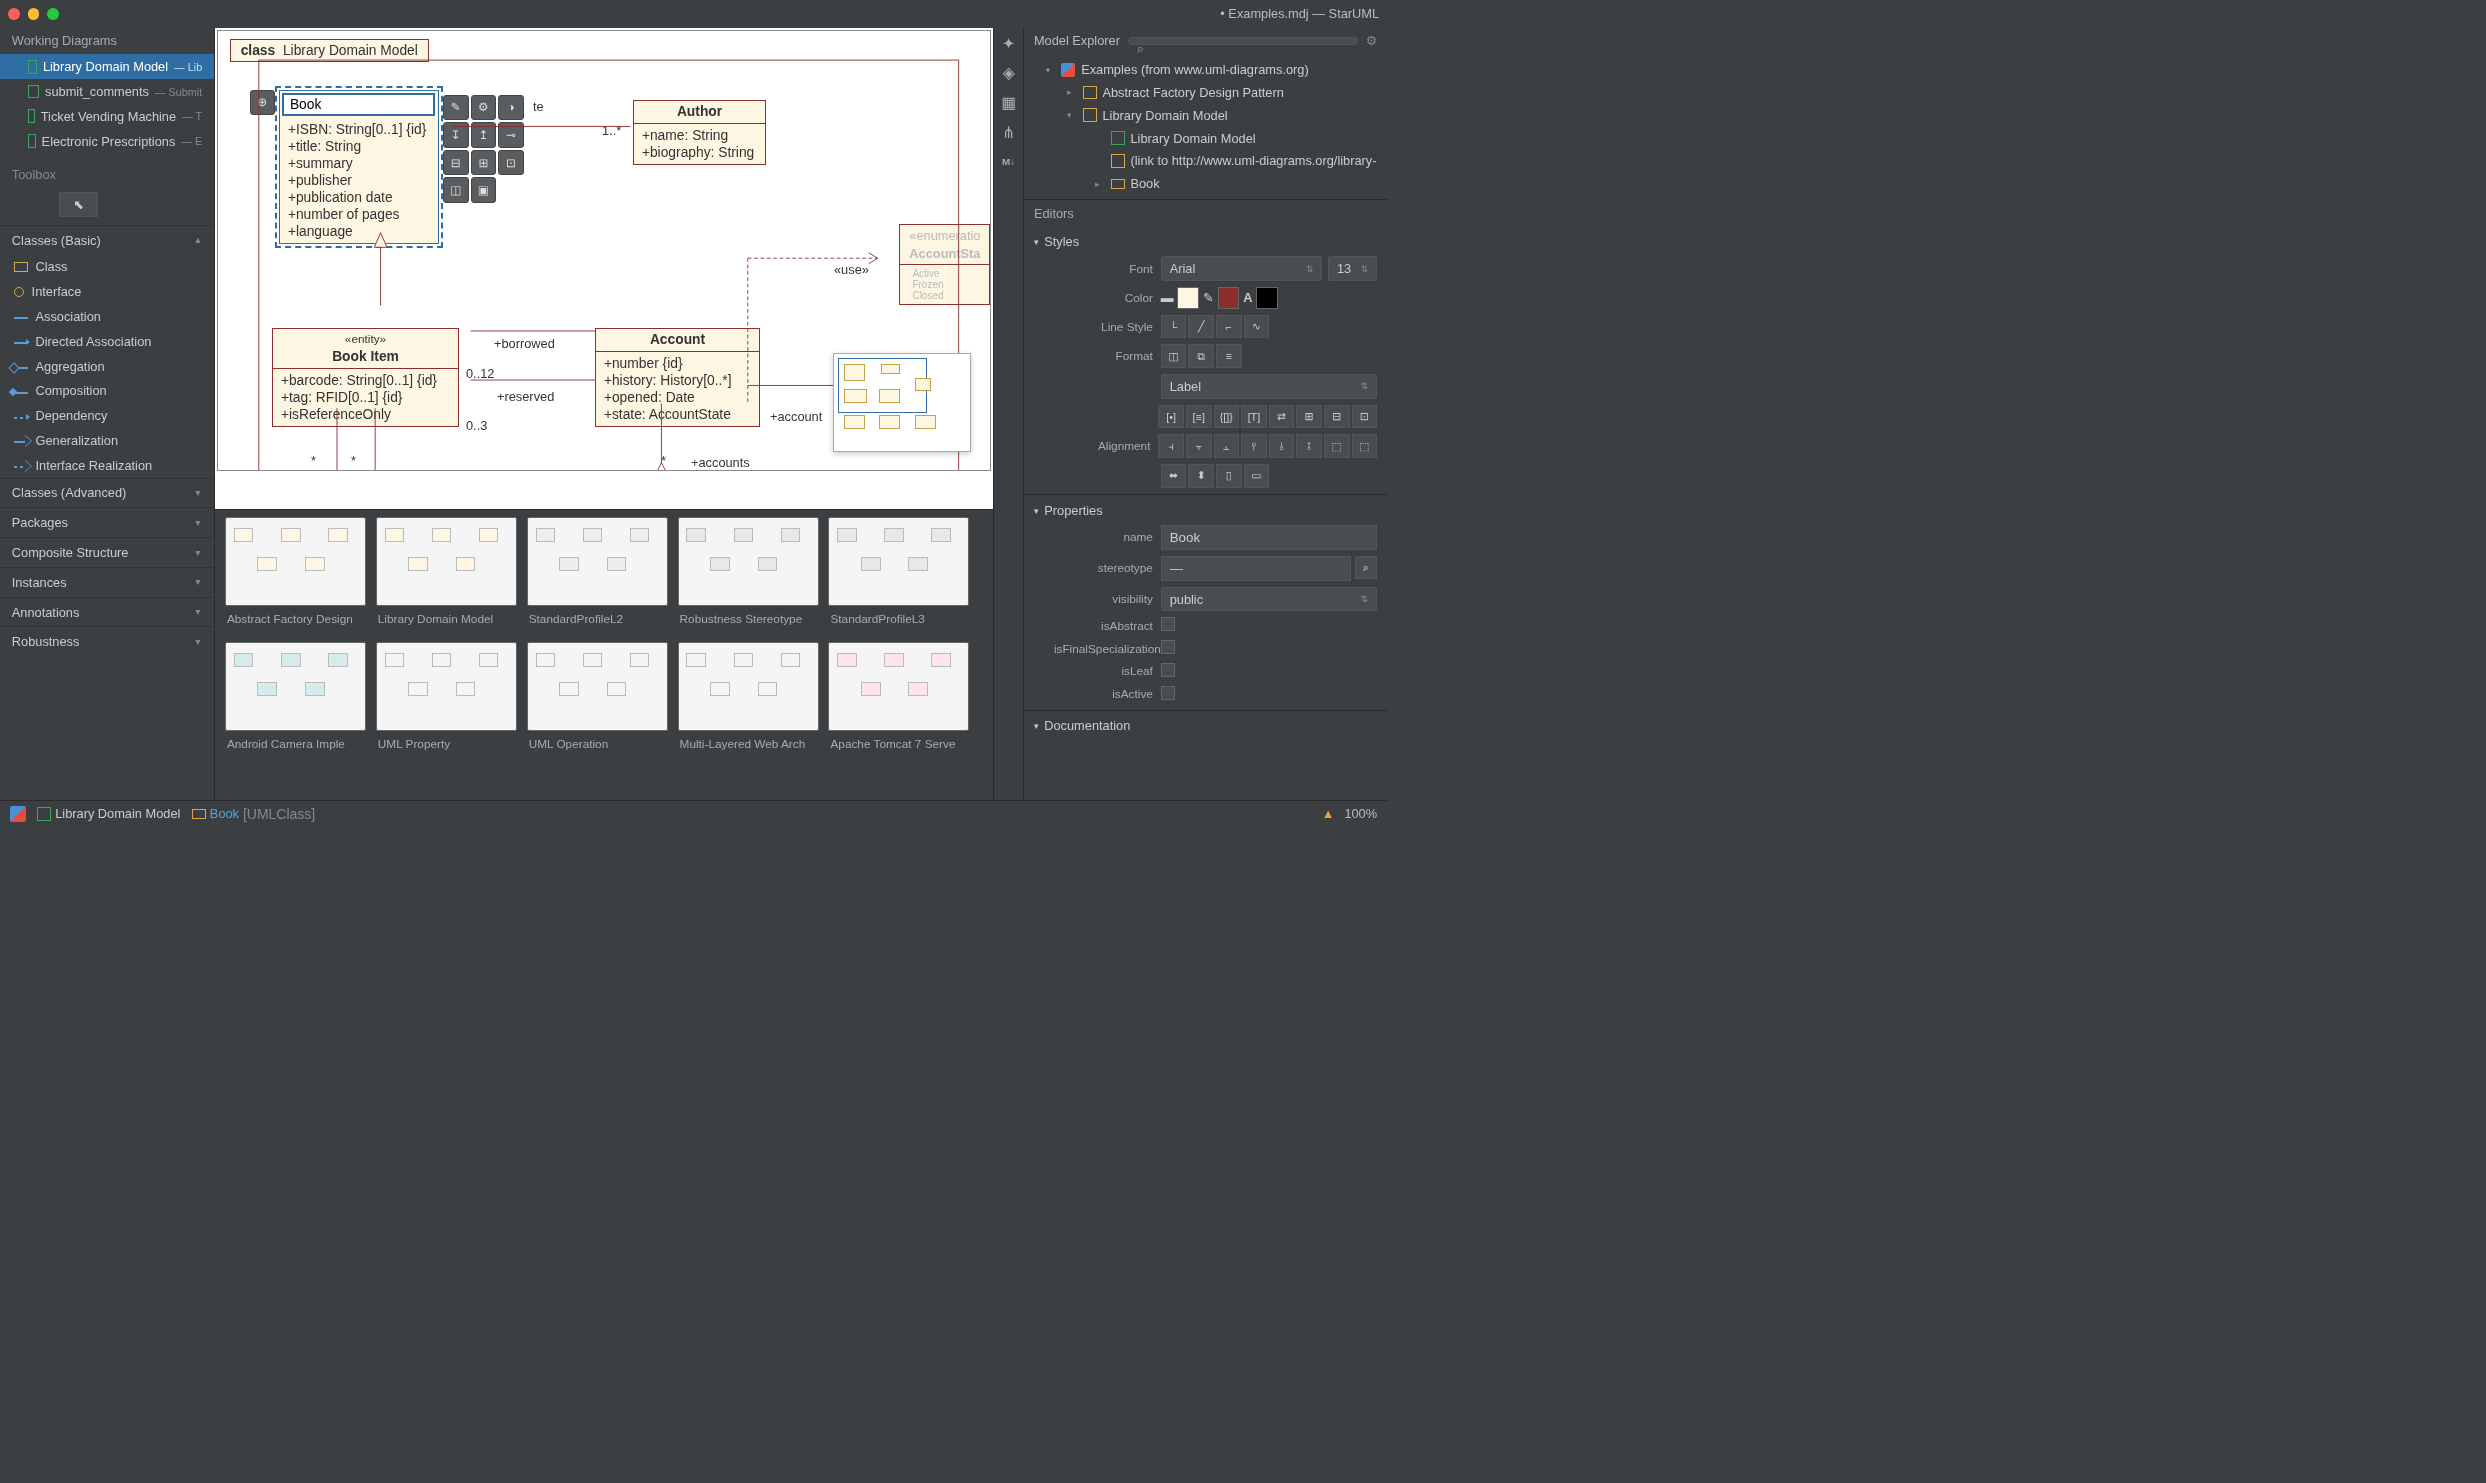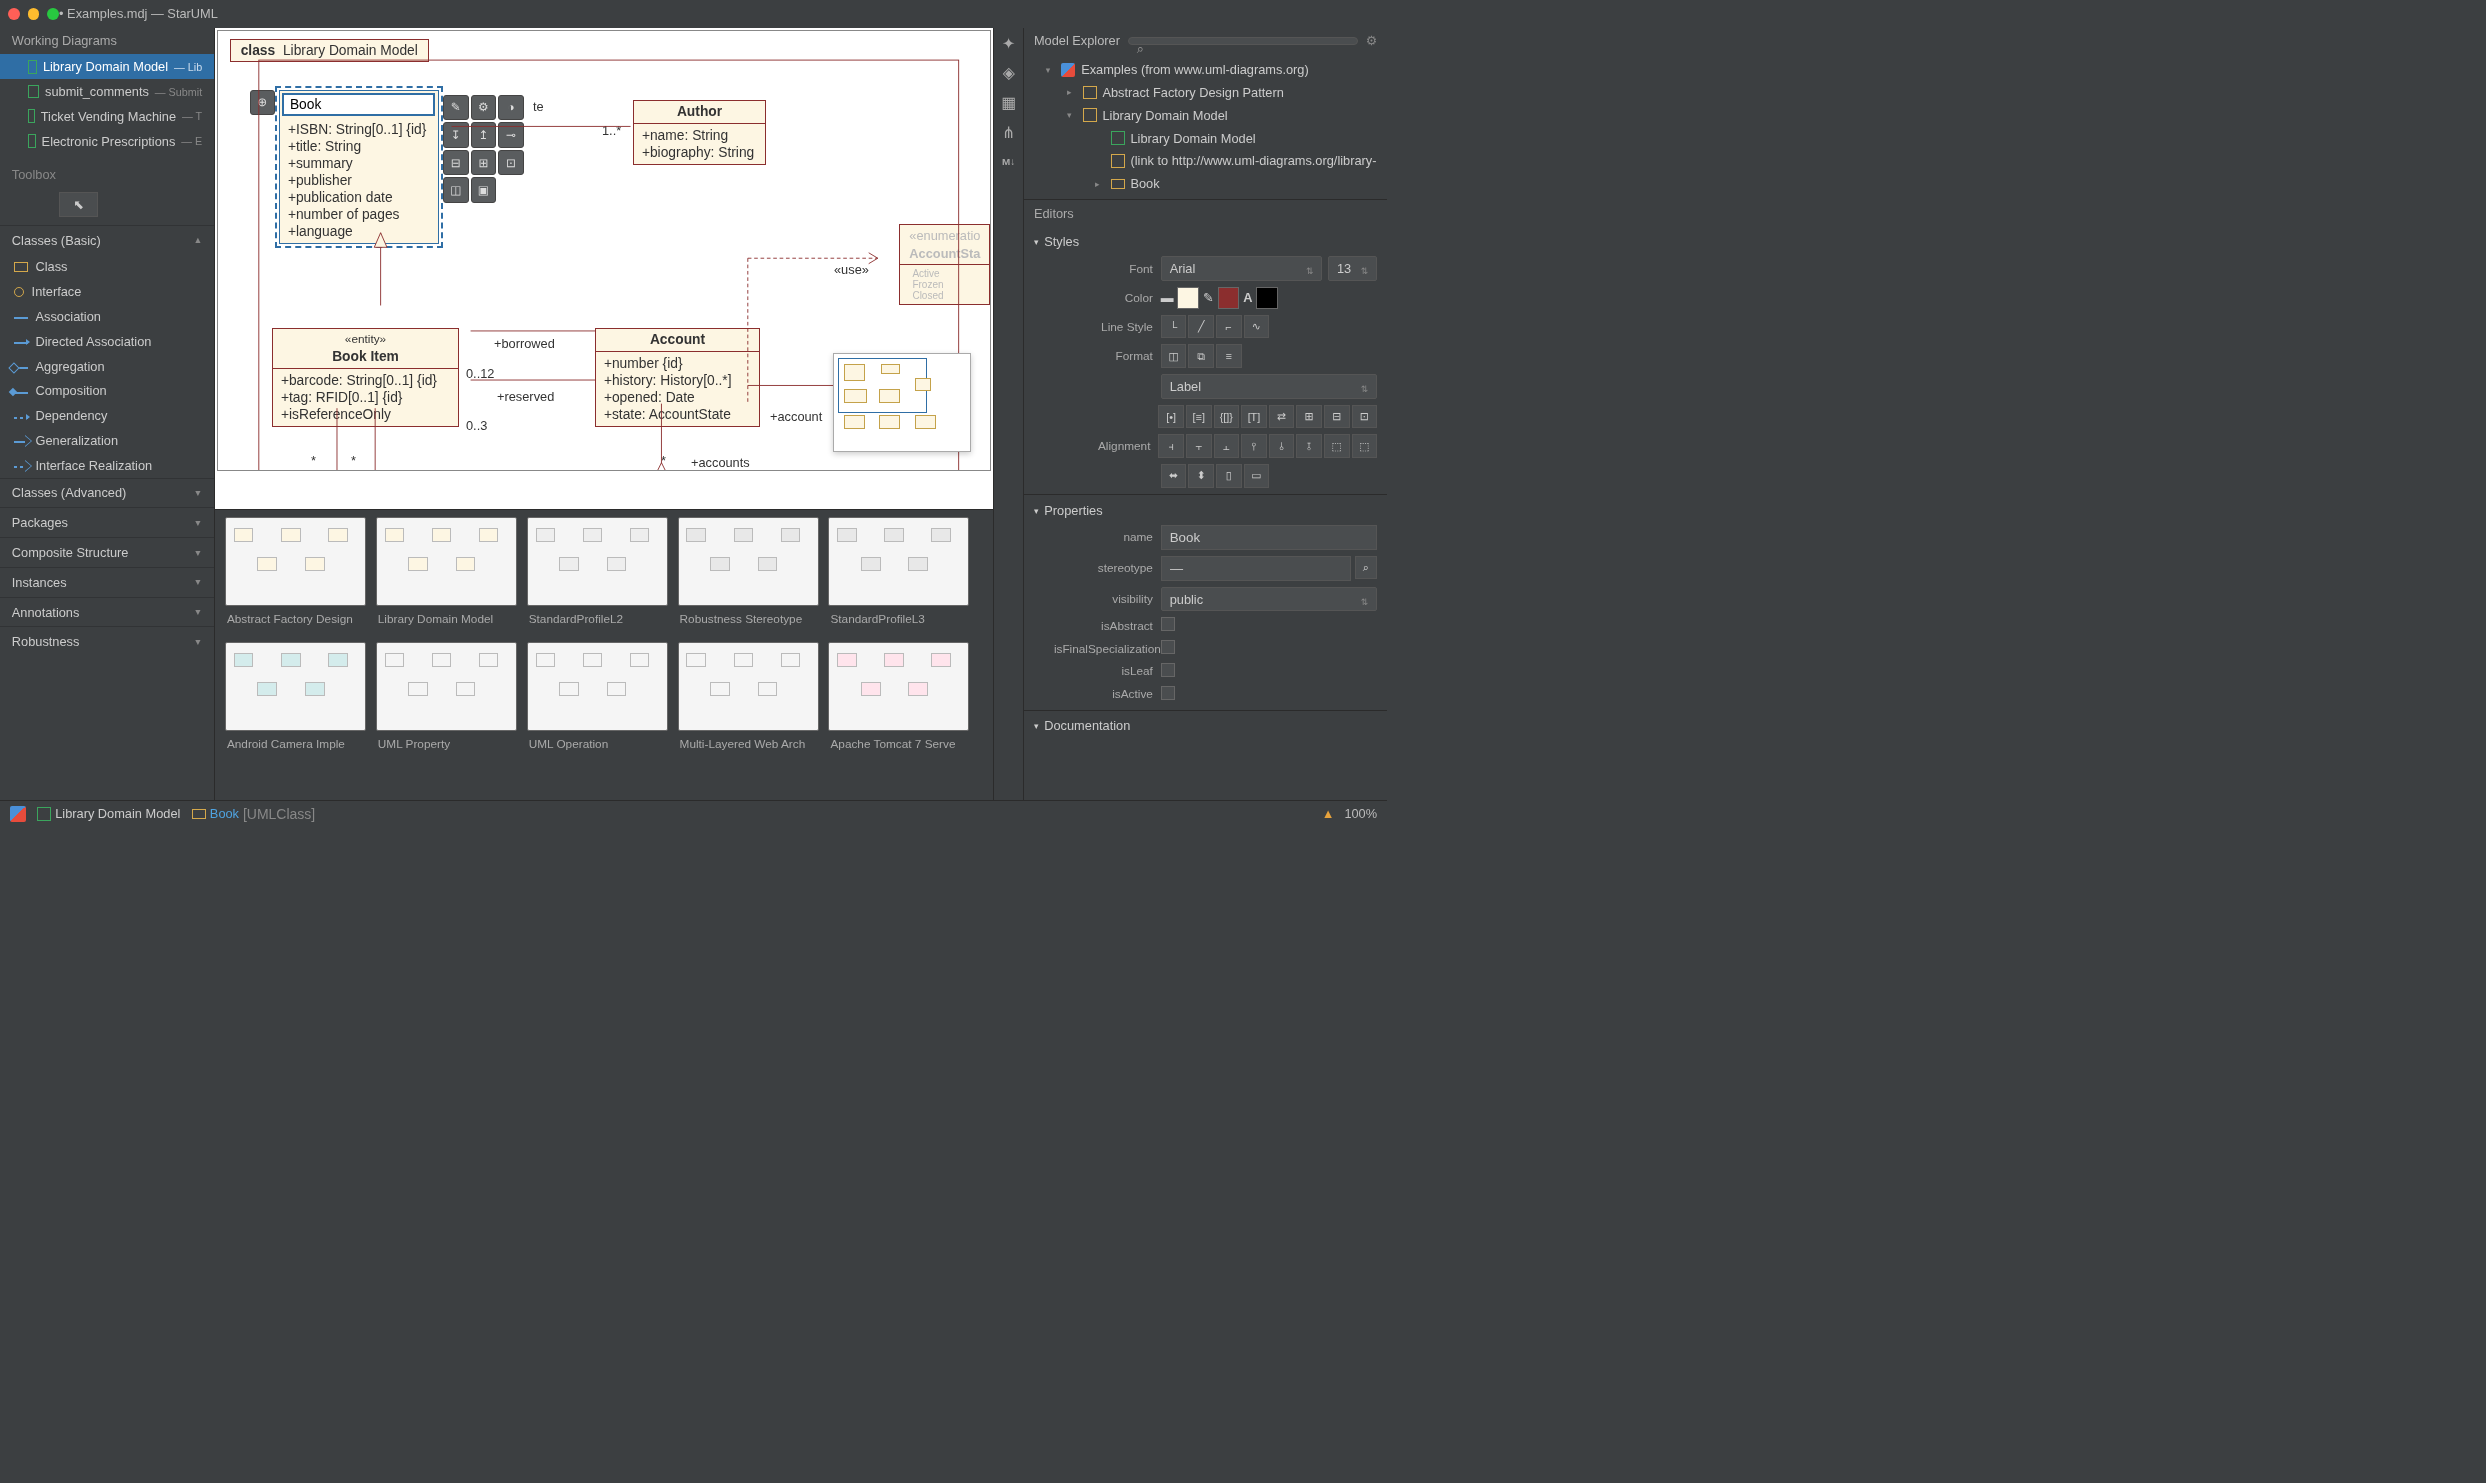--- a/index.html
+++ b/index.html
@@ -3,21 +3,21 @@
 <meta charset="utf-8">
 <style>
 * { box-sizing: border-box; margin: 0; padding: 0; }
 body { font-family: -apple-system, "Helvetica Neue", Arial, sans-serif; font-size: 12.8px; background: #3c3f41; color: #bbb; overflow: hidden; width: 1387px; height: 827px; }
 .titlebar { height: 27.6px; background: #3c3f41; display: flex; align-items: center; padding: 0 7.9px; position: relative; }
 .traffic-lights { display: flex; gap: 7.9px; }
 .traffic-light { width: 11.8px; height: 11.8px; border-radius: 50%; }
 .tl-close { background: #ff5f57; }
 .tl-min { background: #febc2e; }
 .tl-max { background: #28c840; }
-.title-center { flex: 1; text-align: left; color: #bbb; font-size: 12.8px; }
+.title-center { flex: 1; text-align: right; color: #bbb; font-size: 12.8px; }
 .main-layout { display: flex; height: 772px; }
 .sidebar-left { width: 215px; background: #3c3f41; border-right: 1px solid #2b2b2b; display: flex; flex-direction: column; overflow: hidden; }
 .panel-header { padding: 5.9px 11.8px; color: #aaa; font-size: 12.8px; }
 .wd-list { }
 .wd-item { padding: 4.9px 11.8px 4.9px 27.6px; color: #ccc; display: flex; align-items: center; gap: 5.9px; overflow: hidden; white-space: nowrap; }
 .wd-item.active { background: #2f6ea5; color: #fff; }
 .wd-item .sub { color: #888; font-size: 10.8px; }
 .wd-item.active .sub { color: #cde; }
 .wd-icon { width: 13.8px; height: 13.8px; border: 1.5px solid #3ba55d; display: inline-block; }
 .wd-icon.comment { border-color: #3ba55d; }
@@ -79,21 +79,21 @@
 .tree-ico.pkg { border: 1.5px solid #d4a84b; }
 .tree-ico.diag { border: 1.5px solid #3ba55d; }
 .tree-ico.link { border: 1.5px solid #d4a84b; }
 .tree-ico.cls { border: 1.5px solid #d4a84b; width: 13.8px; height: 9.9px; }
 .editors-section { border-top: 1px solid #2b2b2b; padding: 5.9px 9.9px; color: #aaa; }
 .prop-section { padding: 3.9px 9.9px; }
 .prop-title { padding: 3.9px 0; color: #ccc; display: flex; align-items: center; gap: 5.9px; }
 .prop-row { display: flex; align-items: center; padding: 3px 0; gap: 7.9px; }
 .prop-label { width: 99px; text-align: right; color: #aaa; font-size: 11.8px; margin-left: 20px; }
 .prop-ctrl { flex: 1; }
-.dropdown { background: #4a4d4f; border: 1px solid #555; color: #ccc; padding: 3.9px 7.9px; border-radius: 2px; display: flex; justify-content: space-between; align-items: flex-end; }
+.dropdown { background: #4a4d4f; border: 1px solid #555; color: #ccc; padding: 3.9px 7.9px; border-radius: 2px; display: flex; justify-content: space-between; align-items: center; }
 .dropdown .dd-arrow { font-size: 8.9px; color: #888; }
 .input-text { background: #4a4d4f; border: 1px solid #555; color: #ccc; padding: 3.9px 7.9px; width: 100%; }
 .color-swatch { width: 21.7px; height: 21.7px; border: 1px solid #666; }
 .icon-btn-row { display: flex; gap: 2px; }
 .icon-btn { width: 25.6px; height: 23.6px; background: #4a4d4f; border: 1px solid #555; display: flex; align-items: center; justify-content: center; color: #ccc; font-size: 10.8px; }
 .checkbox { width: 13.8px; height: 13.8px; border: 1px solid #666; background: #4a4d4f; display: inline-block; }
 .statusbar { height: 27.6px; background: #3c3f41; border-top: 1px solid #2b2b2b; display: flex; align-items: center; padding: 0 9.9px; gap: 11.8px; }
 .statusbar .crumb { color: #ccc; display: flex; align-items: center; gap: 3.9px; font-size: 12.8px; }
 .statusbar .crumb.active { color: #4fa3e0; }
 .statusbar .right { margin-left: auto; display: flex; align-items: center; gap: 9.9px; }

